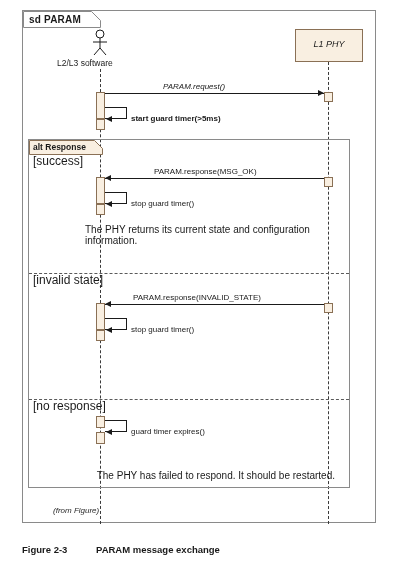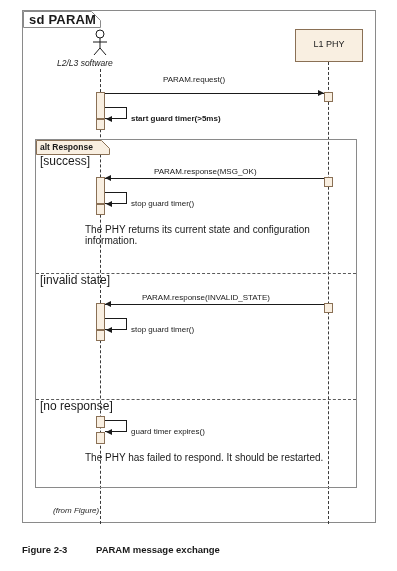--- a/index.html
+++ b/index.html
@@ -24,21 +24,21 @@
     width: 354px;
     height: 513px;
     border: 1px solid #8a8a8a;
     box-sizing: border-box;
     background: #ffffff;
   }
   #sd-tab-label {
     position: absolute;
     left: 4px;
     top: 3px;
-    font-size: 13px;
+    font-size: 10px;
     font-weight: bold;
     letter-spacing: .2px;
     white-space: nowrap;
     padding: 0 2px;
     line-height: 11px;
   }
   #sd-tab-shape {
     position: absolute;
     left: 0;
     top: 0;
@@ -186,42 +186,42 @@
   </svg>
   <div id="sd-tab-label">sd PARAM</div>
 
   <svg style="position:absolute; left:66px; top:18px;" width="22" height="28">
     <circle cx="11" cy="5" r="4" fill="none" stroke="#1a1a1a" stroke-width="1"></circle>
     <line x1="11" y1="9" x2="11" y2="19" stroke="#1a1a1a" stroke-width="1"></line>
     <line x1="4" y1="13" x2="18" y2="13" stroke="#1a1a1a" stroke-width="1"></line>
     <line x1="11" y1="19" x2="5" y2="26" stroke="#1a1a1a" stroke-width="1"></line>
     <line x1="11" y1="19" x2="17" y2="26" stroke="#1a1a1a" stroke-width="1"></line>
   </svg>
-  <div class="actor-label" style="left:34px; top:47px;font-style:italic;">L2/L3 software</div>
+  <div class="actor-label" style="left:34px; top:47px;">L2/L3 software</div>
 
   <div class="lifeline-dash" style="left:77px; top:58px; height:455px;"></div>
 
   <div id="phy-box" style="left:272px; top:18px; width:68px; height:33px;">
-    <div id="phy-box-label" class="box-label" style="position:absolute; left:0;">L1 PHY</div>
+    <div id="phy-box-label" class="box-label" style="position:absolute; left:0;font-style:italic;">L1 PHY</div>
   </div>
   <div class="lifeline-dash" style="left:305px; top:51px; height:462px;"></div>
 
   <div class="activation" style="left:73px; top:81px; width:9px; height:27px;"></div>
   <div class="activation" style="left:301px; top:81px; width:9px; height:10px;"></div>
 
   <div class="msg-line" style="left:82px; top:82px; width:219px;"></div>
   <div class="arrow-head arrow-right" style="left:295px; top:79px;"></div>
-  <div class="msg-label" style="left:140px; top:64px;">PARAM.request()</div>
+  <div class="msg-label" style="left:140px; top:71px;font-style:italic;">PARAM.request()</div>
 
   <div class="self-msg" style="left:82px; top:96px; width:22px; height:12px;"></div>
   <div class="arrow-head arrow-left" style="left:83px; top:105px;"></div>
   <div class="activation" style="left:73px; top:108px; width:9px; height:11px;"></div>
   <div class="self-msg-label" style="left:108px; top:103px;font-weight:bold;">start guard timer(&gt;5ms)</div>
 
-  <div id="alt-frame" style="left:12px; top:128px; width:322px; height:349px;">
+  <div id="alt-frame" style="left:5px; top:128px; width:322px; height:349px;">
 
     <svg style="position:absolute; left:0; top:0;" width="74" height="15">
       <polygon points="0.5,0.5 65.5,0.5 73.5,8.5 73.5,14.5 0.5,14.5" fill="#f9efe1" stroke="#8a7055" stroke-width="1"></polygon>
     </svg>
     <div id="alt-tab-label" style="left:4px; top:2px;">alt Response</div>
 
     <div class="alt-sep" style="left:0px; top:133px; width:320px;"></div>
     <div class="alt-sep" style="left:0px; top:259px; width:320px;"></div>
 
     <div class="guard-label" style="left:4px; top:17px;">[success]</div>
@@ -243,34 +243,34 @@
   <div class="activation" style="left:73px; top:193px; width:9px; height:11px;"></div>
   <div class="self-msg-label" style="left:108px; top:188px;">stop guard timer()</div>
 
   <div class="note-text" style="left:62px; top:213px; width:230px;">The PHY returns its current state and configuration information.</div>
 
   <div class="activation" style="left:73px; top:292px; width:9px; height:27px;"></div>
   <div class="activation" style="left:301px; top:292px; width:9px; height:10px;"></div>
 
   <div class="msg-line" style="left:82px; top:293px; width:219px;"></div>
   <div class="arrow-head arrow-left" style="left:82px; top:290px;"></div>
-  <div class="msg-label" style="left:119px; top:282px;">PARAM.response(INVALID_STATE)</div>
+  <div class="msg-label" style="left:110px; top:282px;">PARAM.response(INVALID_STATE)</div>
 
   <div class="self-msg" style="left:82px; top:307px; width:22px; height:12px;"></div>
   <div class="arrow-head arrow-left" style="left:83px; top:316px;"></div>
   <div class="activation" style="left:73px; top:319px; width:9px; height:11px;"></div>
   <div class="self-msg-label" style="left:108px; top:314px;">stop guard timer()</div>
 
 
   <div class="self-msg" style="left:82px; top:409px; width:22px; height:12px;"></div>
   <div class="arrow-head arrow-left" style="left:83px; top:418px;"></div>
   <div class="activation" style="left:73px; top:405px; width:9px; height:12px;"></div>
   <div class="activation" style="left:73px; top:421px; width:9px; height:12px;"></div>
   <div class="self-msg-label" style="left:108px; top:416px;">guard timer expires()</div>
 
-  <div class="note-text" style="left:62px; top:441px; width:250px;">The PHY has failed to respond. It should be restarted.</div>
+  <div class="note-text" style="left:62px; top:459px; width:250px;text-align:right;">The PHY has failed to respond. It should be restarted.</div>
 
   <div id="from-actors" style="left:30px; top:495px;">(from Figure)</div>
 </div>
 
 <div id="caption">
   <span id="caption-num">Figure 2-3</span><span>PARAM message exchange</span>
 </div>
 
 </body></html>

